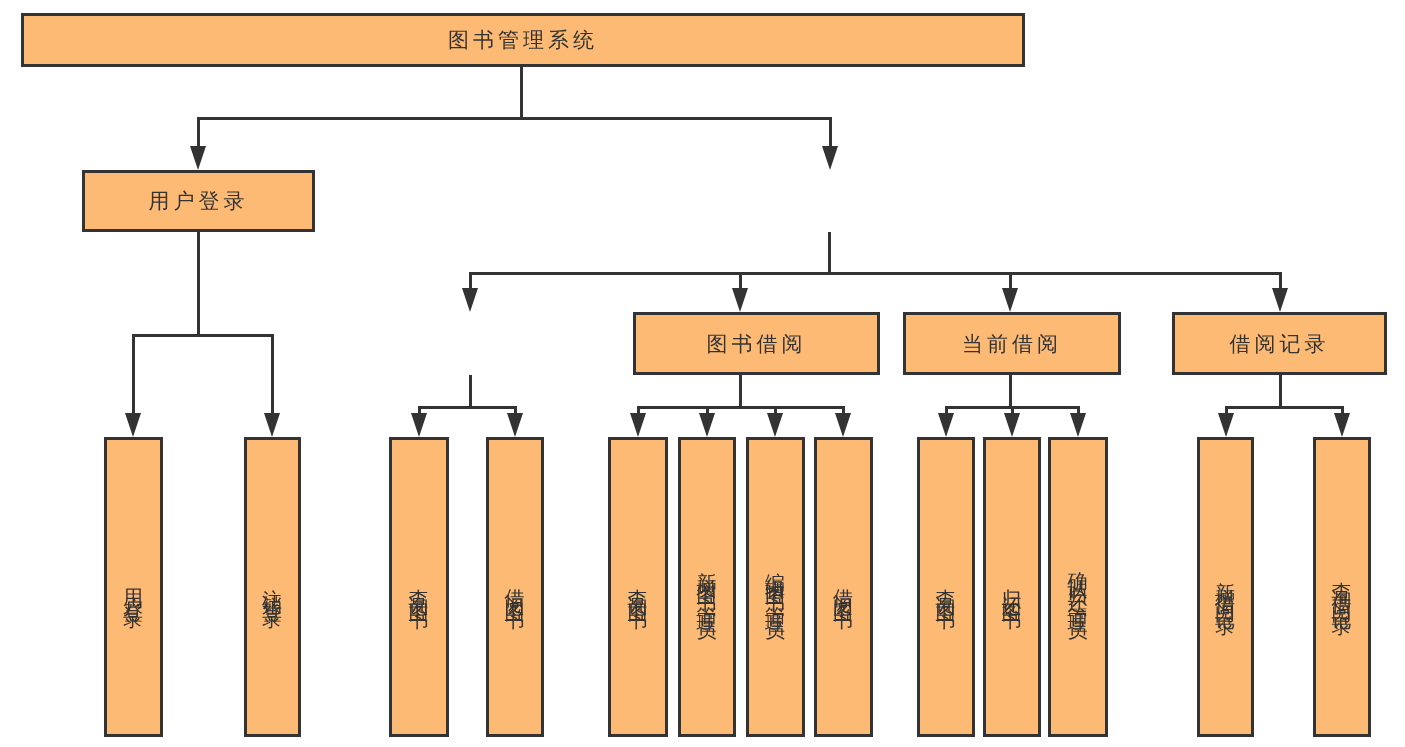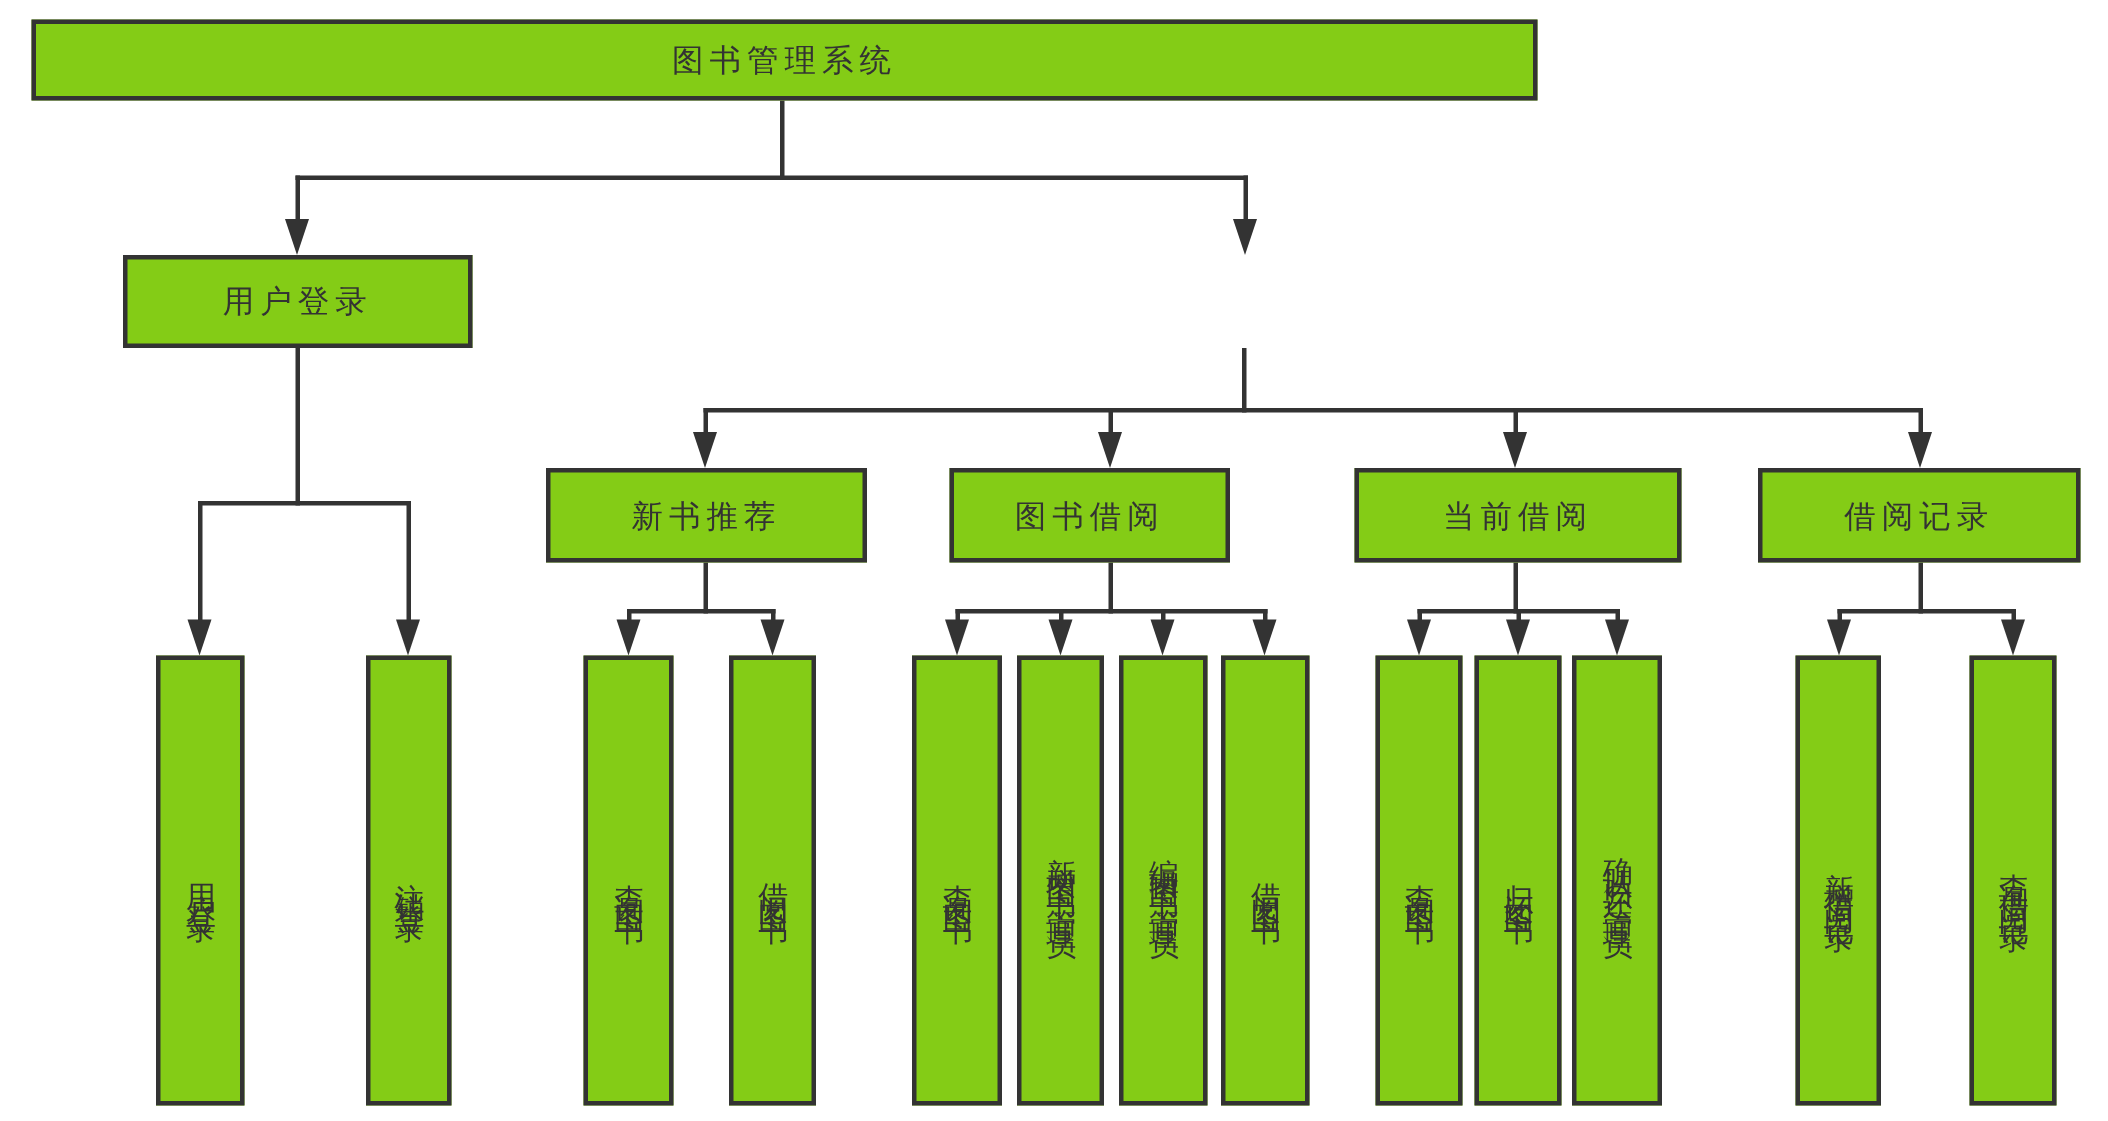--- a/index.html
+++ b/index.html
@@ -1,21 +1,21 @@
 <!DOCTYPE html>
 <html><head>
 <meta charset="utf-8">
 <style>
   html,body { margin:0; padding:0; background:#fff; }
   .stage {
     position:relative; width:1405px; height:747px; background:#ffffff;
     font-family:"Liberation Sans", sans-serif; overflow:hidden;
   }
   .box {
-    position:absolute; background:#84cc16; border:3px solid #333333;
+    position:absolute; background:#fdba74; border:3px solid #333333;
     box-sizing:border-box; display:flex; align-items:center; justify-content:center;
     color:#333333; z-index:2;
   }
   .htext { font-size:21px; letter-spacing:4px; white-space:nowrap; }
   .vtext {
     writing-mode:vertical-rl; text-orientation:mixed;
     font-size:20px; letter-spacing:7px; line-height:1; white-space:nowrap;
   }
   .line { position:absolute; background:#333333; z-index:1; }
   .arrowhead {
@@ -89,24 +89,21 @@
     </div>
 
   <div class="box" style="left:21px;top:13px;width:1004px;height:54px">
     <span class="htext">图书管理系统</span>
   </div>
 
   <div class="box" style="left:82px;top:170px;width:233px;height:62px">
     <span class="htext">用户登录</span>
   </div>
 
-  <div class="box" style="left:364px;top:312px;width:214px;height:63px">
-    <span class="htext">新书推荐</span>
-  </div>
-  <div class="box" style="left:633px;top:312px;width:187px;height:63px">
+  <div class="box" style="left:633px;top:312px;width:247px;height:63px">
     <span class="htext">图书借阅</span>
   </div>
   <div class="box" style="left:1172px;top:312px;width:215px;height:63px">
     <span class="htext">借阅记录</span>
   </div>
   <div class="box" style="left:903px;top:312px;width:218px;height:63px">
     <span class="htext">当前借阅</span>
   </div>
 
   <div class="box" style="left:104px;top:437px;width:59px;height:300px">

